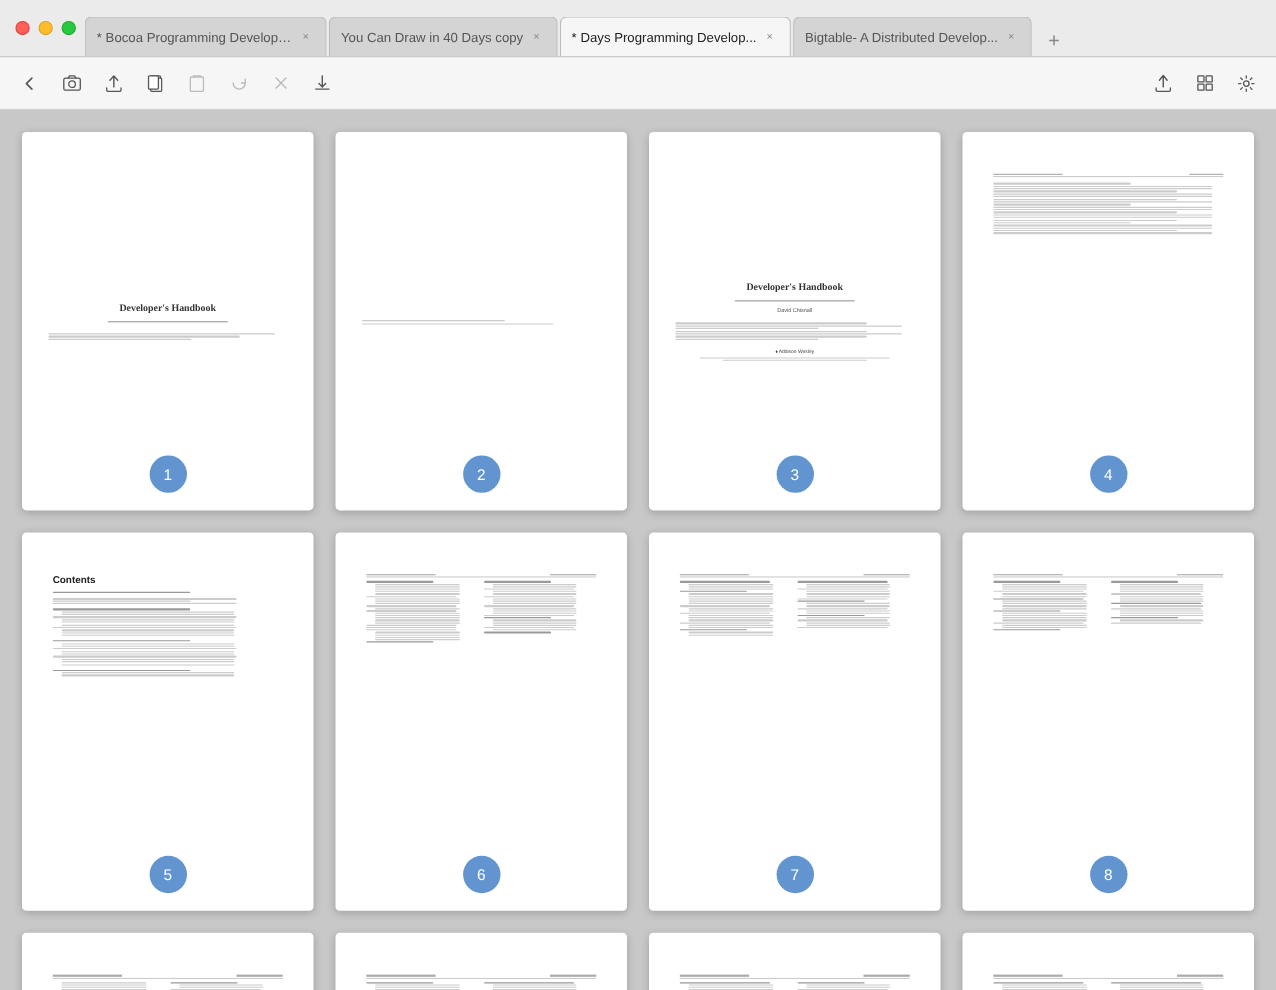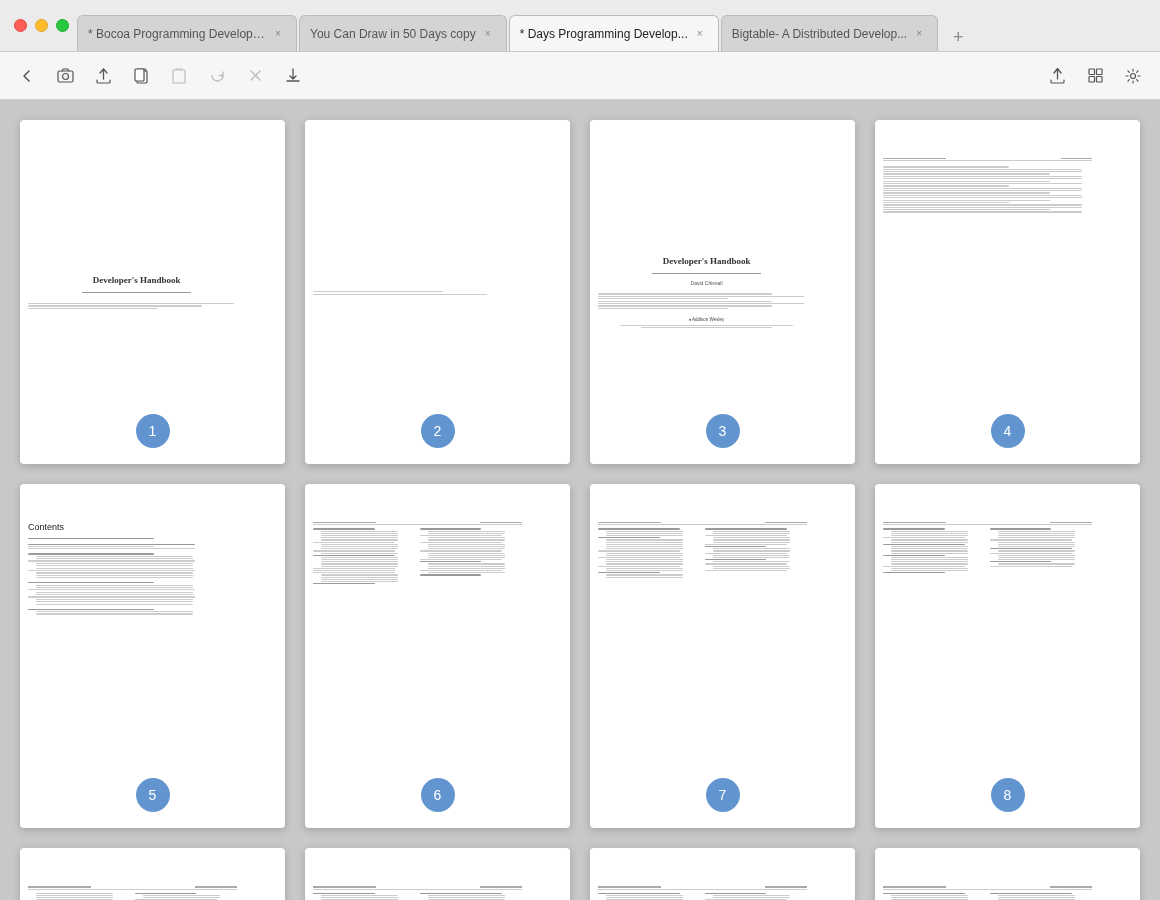--- a/index.html
+++ b/index.html
@@ -145,20 +145,21 @@
     }
 
     .page-item {
       background: white;
       border-radius: 4px;
       box-shadow: 0 2px 8px rgba(0,0,0,0.2);
       aspect-ratio: 0.77;
       position: relative;
       display: flex;
       align-items: center;
+      justify-content: center;
       overflow: hidden;
       cursor: pointer;
     }
 
     .page-number-badge {
       position: absolute;
       bottom: 16px;
       left: 50%;
       transform: translateX(-50%);
       width: 34px;
@@ -203,21 +204,21 @@
     }
     .text-line.short { width: 60%; }
     .text-line.medium { width: 80%; }
     .text-line.long { width: 95%; }
     .text-line.indent { margin-left: 8px; width: 75%; }
     .text-line.dark { background: #999; }
 
     
     .contents-title {
       font-size: 9px;
-      font-weight: 400;
+      font-weight: 700;
       color: #222;
       margin-bottom: 4px;
       text-align: left;
       width: 100%;
     }
 
     
     .cover-content {
       width: 88%;
       height: 88%;
@@ -264,21 +265,21 @@
     <div class="traffic-light tl-close"></div>
     <div class="traffic-light tl-min"></div>
     <div class="traffic-light tl-max"></div>
   </div>
   <div class="tabs-container">
     <div class="tab">
       <span class="tab-title">* Bocoa Programming Develope...</span>
       <span class="tab-close">×</span>
     </div>
     <div class="tab">
-      <span class="tab-title">You Can Draw in 50 Days copy</span>
+      <span class="tab-title">You Can Draw in 40 Days copy</span>
       <span class="tab-close">×</span>
     </div>
     <div class="tab active">
       <span class="tab-title">* Days Programming Develop...</span>
       <span class="tab-close">×</span>
     </div>
     <div class="tab">
       <span class="tab-title">Bigtable- A Distributed Develop...</span>
       <span class="tab-close">×</span>
     </div>

